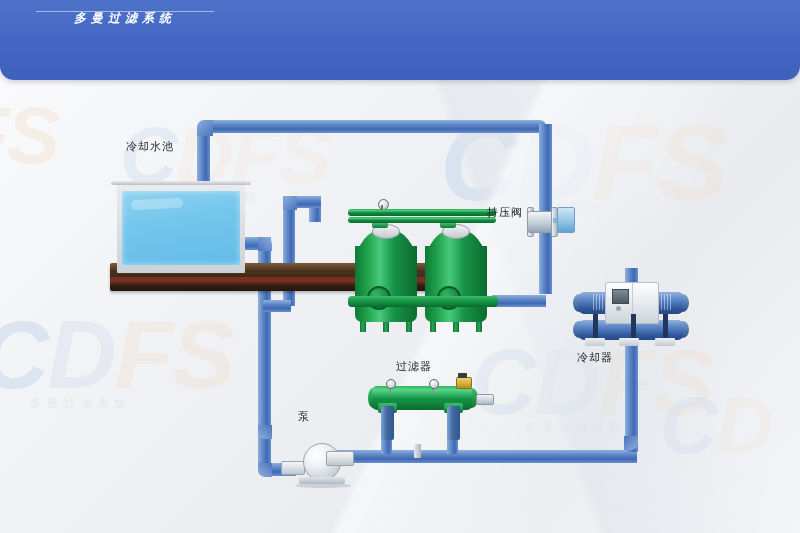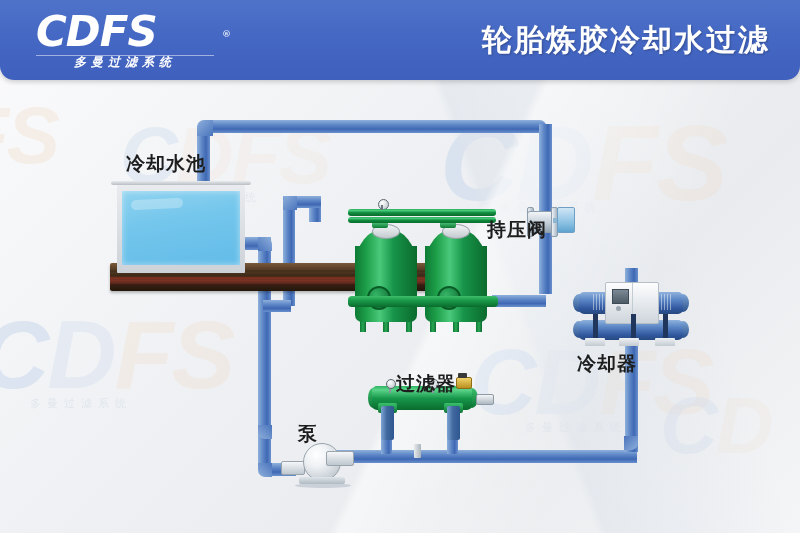--- a/index.html
+++ b/index.html
@@ -45,22 +45,22 @@
 
   
   .pipe{position:absolute;z-index:5;}
   .ph{background:linear-gradient(180deg,#8fb0dc 0%,#5d86c6 38%,#3f68b4 70%,#6a91cd 100%);}
   .pv{background:linear-gradient(90deg,#8fb0dc 0%,#5d86c6 38%,#3f68b4 70%,#6a91cd 100%);}
 
   
   .corner{position:absolute;z-index:6;box-sizing:border-box;}
 
   
-  .lbl{position:absolute;font-size:19px;color:#1d1d1d;font-weight:bold;z-index:30;
-       font-family:"DejaVu Sans","Liberation Sans",sans-serif;letter-spacing:1px;margin-top:12px;}
+  .lbl{position:absolute;font-size:11px;color:#1d1d1d;font-weight:normal;z-index:30;
+       font-family:"DejaVu Sans","Liberation Sans",sans-serif;letter-spacing:1px;}
 
   
   #pool{position:absolute;left:117px;top:185px;width:128px;height:88px;z-index:12;}
   #pool .rim{position:absolute;left:-6px;top:-4px;width:140px;height:4px;
     background:linear-gradient(180deg,#e8eaec,#b9bec4);border-radius:2px;}
   #pool .wall{position:absolute;left:0;top:0;width:128px;height:88px;
     background:linear-gradient(180deg,#e9ebee,#cdd2d8);border-radius:1px;}
   #pool .water{position:absolute;left:5px;top:6px;width:118px;height:74px;
     background:linear-gradient(170deg,#8fd3f0 0%,#74c6ec 40%,#62bce8 100%);
     box-shadow:inset 0 0 6px rgba(255,255,255,.5);}
@@ -320,21 +320,21 @@
       <div class="screen"></div>
       <div class="knob"></div>
     </div>
     <div class="post" style="left:20px;"></div>
     <div class="post" style="left:58px;"></div>
     <div class="post" style="left:90px;"></div>
     <div class="foot" style="left:12px;"></div>
     <div class="foot" style="left:46px;"></div>
     <div class="foot" style="left:82px;"></div>
   </div>
-  <div class="lbl" style="left:577px;top:339px;">冷却器</div>
+  <div class="lbl" style="left:577px;top:350px;">冷却器</div>
 
   <div class="lbl" style="left:396px;top:359px;">过滤器</div>
   <div id="hfilter">
     <div class="capL"></div>
       <div class="capR"></div>
     <div class="shell"></div>
     <div class="nozz"></div>
     <div class="gstem" style="left:21px;"></div>
     <div class="gg" style="left:18px;"></div>
     <div class="gstem" style="left:64px;"></div>
@@ -352,24 +352,19 @@
   <div id="pump">
     <div class="shadow"></div>
     <div class="suct"></div>
     <div class="volute"></div>
     <div class="disc"></div>
     <div class="base"></div>
   </div>
 
   <div id="header">
     <div id="logo">
-      <div class="logo-main" style="position:relative;">
-        <span>CDFS</span>
-        <span class="logo-reg">®</span>
-      </div>
       <div class="logo-rule"></div>
       <div class="logo-sub">多曼过滤系统</div>
     </div>
-    <div id="title">轮胎炼胶冷却水过滤</div>
   </div>
 
 
 </div>
 
 </body></html>

